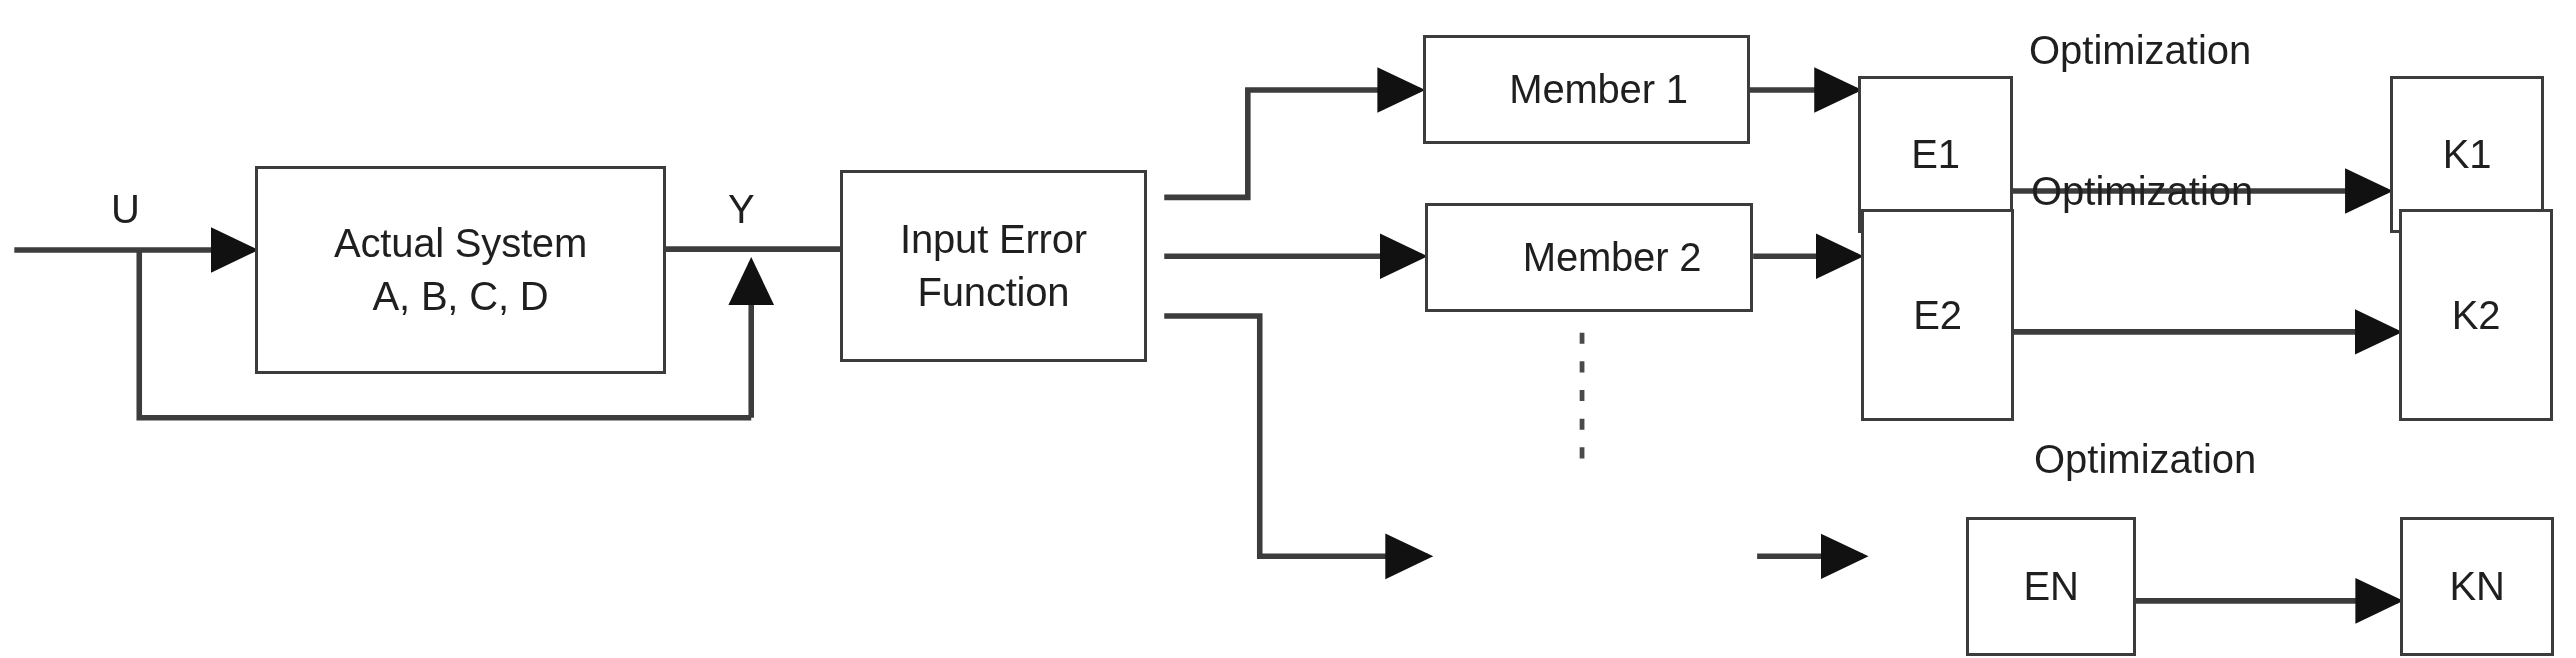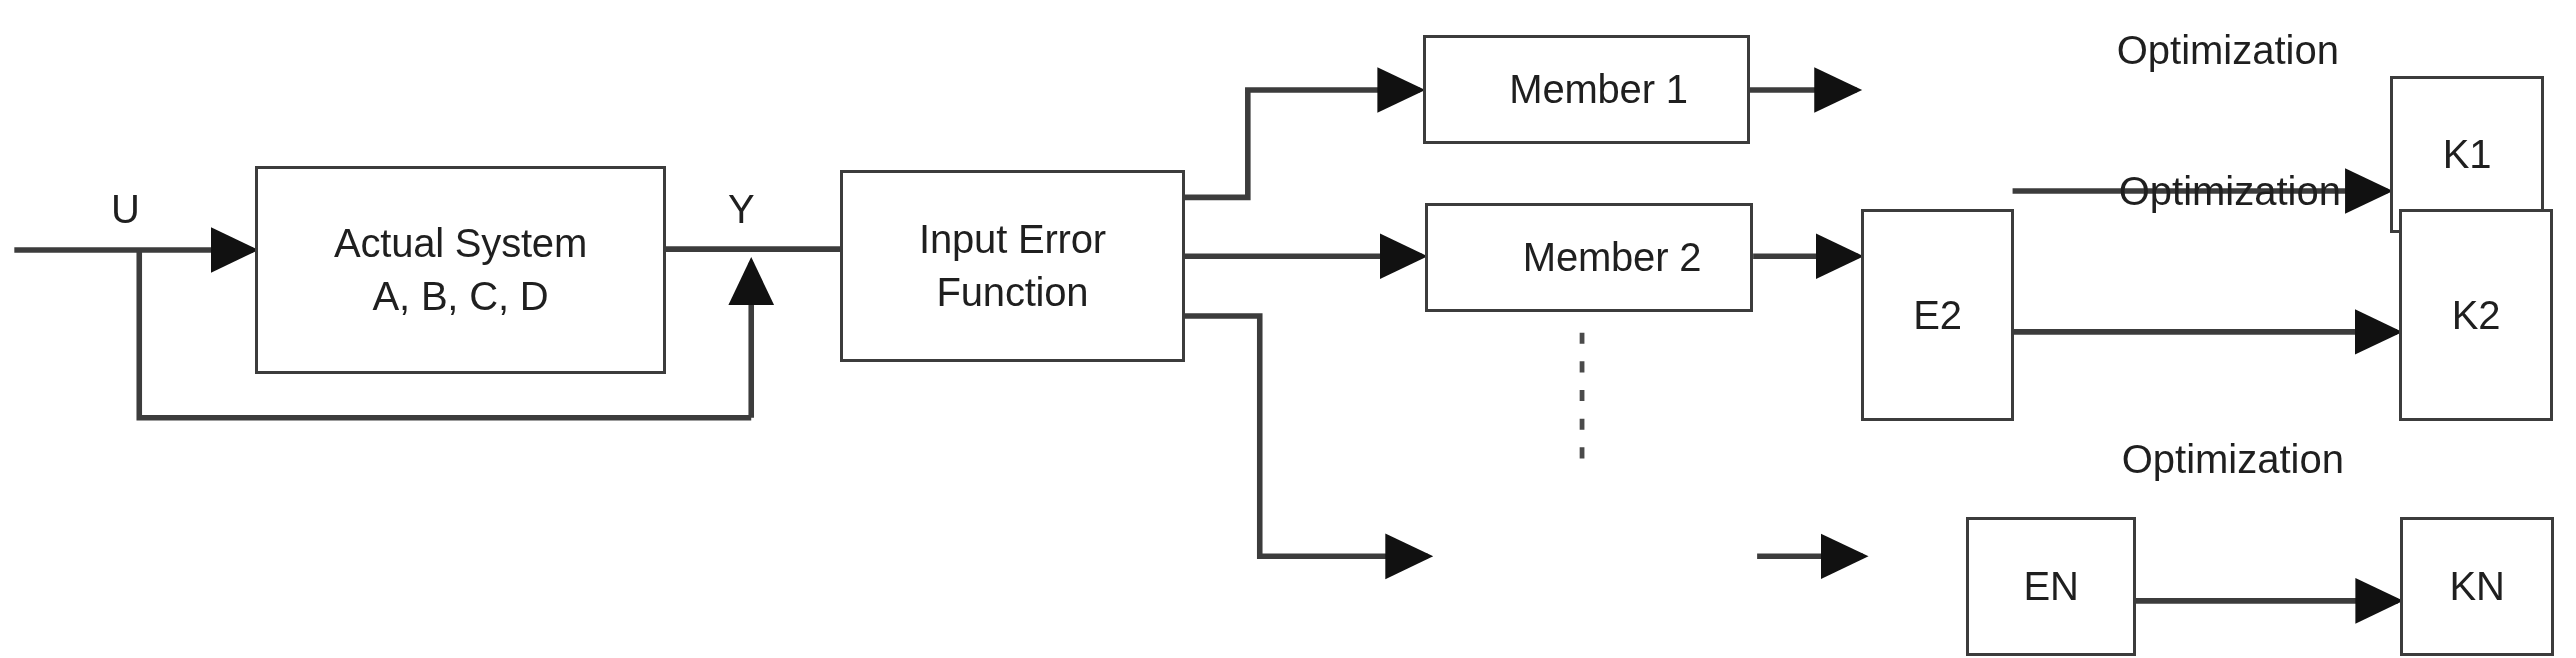--- a/index.html
+++ b/index.html
@@ -55,21 +55,21 @@
     line-height: 1;
     white-space: nowrap;
   }
   .edge-label {
     position: absolute;
     color: #1f1f1f;
     font-family: "Liberation Sans", sans-serif;
     font-size: 40px;
     line-height: 1;
     white-space: nowrap;
-    text-align: right;
+    text-align: left;
   }
 </style>
 </head>
 <body>
 
 <div id="diagram-root">
 
   <svg id="diagram-svg" viewBox="0 0 3237 828">
     <defs>
       <marker id="arrowhead" markerWidth="9" markerHeight="9" refX="7.6" refY="4.5" orient="auto" markerUnits="strokeWidth">
@@ -113,27 +113,30 @@
   </svg>
 
   <div class="sig-label" style="left:111px; top:189px;">U</div>
   <div class="sig-label" style="left:728px; top:189px;">Y</div>
 
   <div class="blk" style="left:255px; top:166px; width:411px; height:208px;">
     <span class="ln">Actual System</span>
     <span class="ln">A, B, C, D</span>
   </div>
 
-  <div class="blk" style="left:840px; top:170px; width:345px; height:192px;">
+  <div class="blk" style="left:840px; top:170px; width:307px; height:192px;">
     <span class="ln">Input Error</span>
     <span class="ln">Function</span>
   </div>
 
   <div class="blk" style="left:1423px; top:35px; width:327px; height:109px;padding-left:24px;">
     <span class="ln">Member 1</span>
+  </div>
+  <div class="blk small" style="left:1858px; top:76px; width:155px; height:157px;">
+    <span class="ln">E1</span>
   </div>
   <div class="edge-label" style="left:2029px; top:30px; width:310px;">Optimization</div>
   <div class="blk small" style="left:2390px; top:76px; width:154px; height:157px;">
     <span class="ln">K1</span>
   </div>
 
   <div class="blk" style="left:1425px; top:203px; width:328px; height:109px;padding-left:46px;">
     <span class="ln">Member 2</span>
   </div>
   <div class="blk small" style="left:1861px; top:209px; width:153px; height:212px;">

